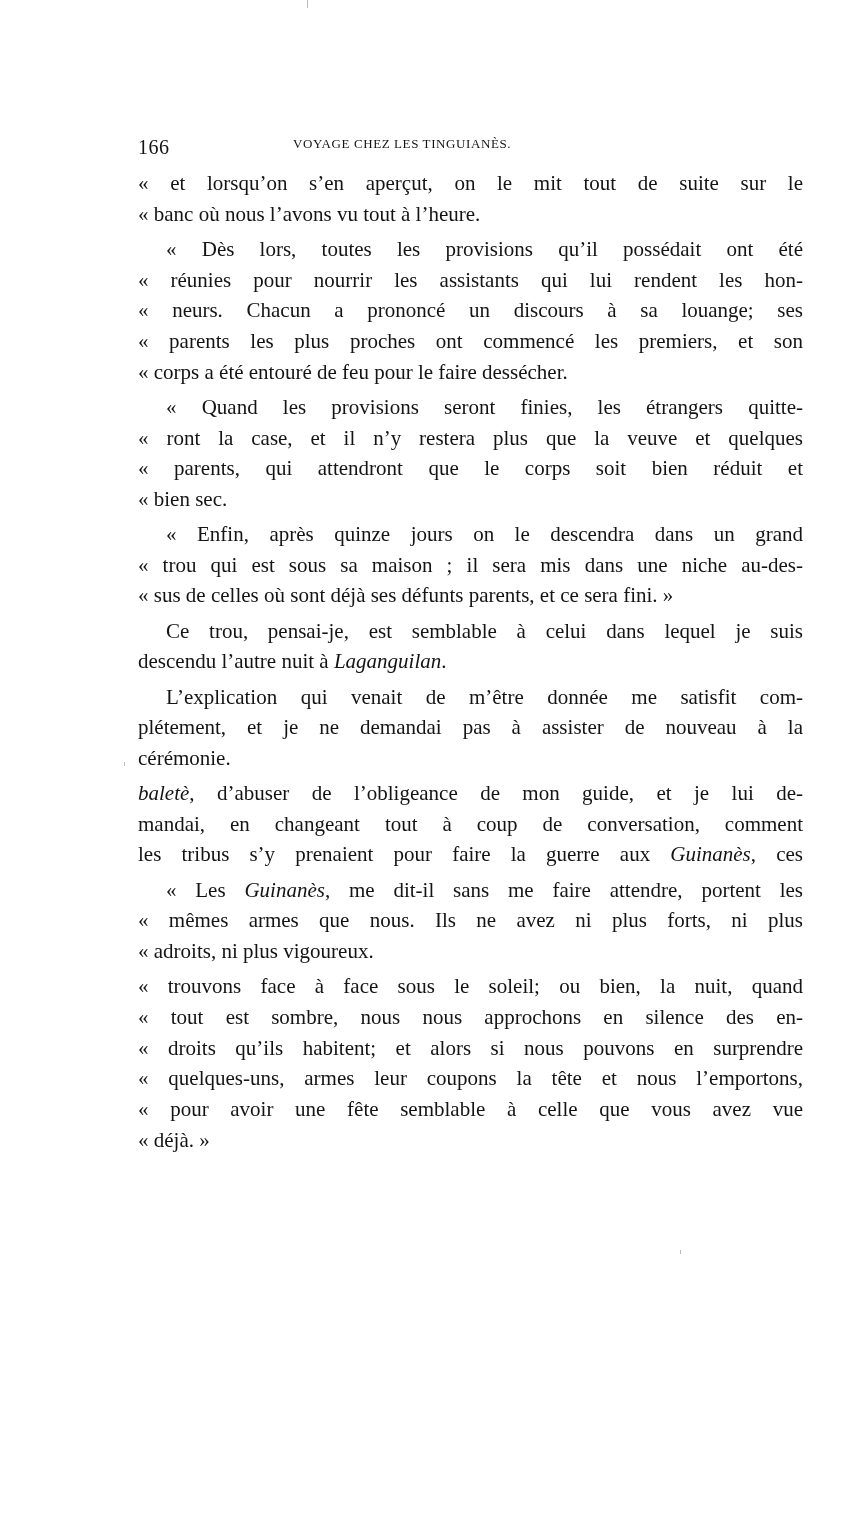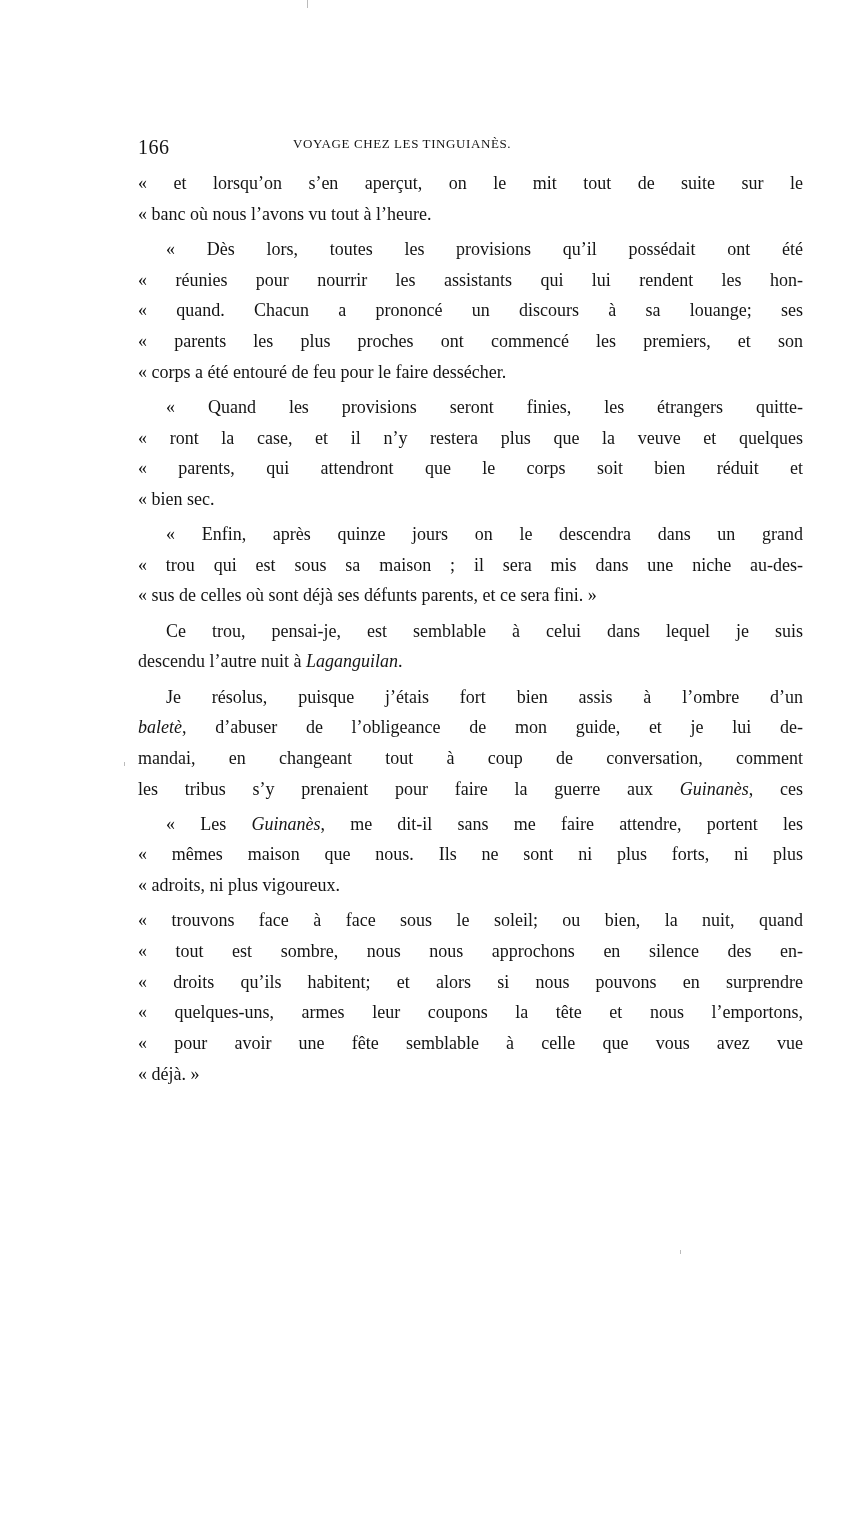--- a/index.html
+++ b/index.html
@@ -3,21 +3,21 @@
   <meta charset="utf-8">
   <style>
     html, body { margin: 0; padding: 0; background: #ffffff; }
     body { width: 856px; height: 1530px; position: relative; overflow: hidden;
            font-family: "Liberation Serif", "DejaVu Serif", serif; color: #141414; }
     .page { position: absolute; left: 0; top: 0; width: 856px; height: 1530px; margin-left: 20px; }
     .header { position: absolute; top: 136px; left: 118px; width: 665px; height: 26px; }
     .page-number { position: absolute; left: 0; top: 0; font-size: 20px; letter-spacing: 0.5px; }
     .running-title { position: absolute; left: 155px; top: 0; font-size: 13px; letter-spacing: 0.6px; }
     .text { position: absolute; left: 118px; top: 168px; width: 665px; }
-    .line { height: 30.7px; line-height: 30.7px; font-size: 18px; white-space: nowrap;
+    .line { height: 30.7px; line-height: 30.7px; font-size: 21px; white-space: nowrap;
             text-align: justify; text-align-last: justify; }
     .line.last { text-align-last: left; }
     .line.indent { padding-left: 28px; }
     .para { margin-bottom: 4.5px; }
     i { font-style: italic; }
     .speck { position: absolute; background: #bbb; width: 1px; }
   </style>
 </head>
 <body>
 
@@ -28,48 +28,52 @@
   </div>
 
   <div class="text" id="body-text">
       <div class="para">
         <div class="line">« et lorsqu’on s’en aperçut, on le mit tout de suite sur le</div>
         <div class="line last">« banc où nous l’avons vu tout à l’heure.</div>
       </div>
       <div class="para">
         <div class="line indent">« Dès lors, toutes les provisions qu’il possédait ont été</div>
         <div class="line">« réunies pour nourrir les assistants qui lui rendent les hon-</div>
-        <div class="line">« quand. Chacun a prononcé un discours à sa louange; ses</div>
+        <div class="line">« neurs. Chacun a prononcé un discours à sa louange; ses</div>
         <div class="line">« parents les plus proches ont commencé les premiers, et son</div>
         <div class="line last">« corps a été entouré de feu pour le faire dessécher.</div>
       </div>
       <div class="para">
         <div class="line indent">« Quand les provisions seront finies, les étrangers quitte-</div>
         <div class="line">« ront la case, et il n’y restera plus que la veuve et quelques</div>
         <div class="line">« parents, qui attendront que le corps soit bien réduit et</div>
         <div class="line last">« bien sec.</div>
       </div>
       <div class="para">
         <div class="line indent">« Enfin, après quinze jours on le descendra dans un grand</div>
         <div class="line">« trou qui est sous sa maison ; il sera mis dans une niche au-des-</div>
         <div class="line last">« sus de celles où sont déjà ses défunts parents, et ce sera fini. »</div>
       </div>
       <div class="para">
         <div class="line indent">Ce trou, pensai-je, est semblable à celui dans lequel je suis</div>
         <div class="line last">descendu l’autre nuit à <i>Laganguilan</i>.</div>
       </div>
       <div class="para">
-        <div class="line indent">Je résolus, puisque j’étais fort bien assis à l’ombre d’un</div>
+        <div class="line indent">L’explication qui venait de m’être donnée me satisfit com-</div>
+        <div class="line">plétement, et je ne demandai pas à assister de nouveau à la</div>
+        <div class="line last">cérémonie.</div>
+      </div>
+      <div class="para">
         <div class="line"><i>baletè</i>, d’abuser de l’obligeance de mon guide, et je lui de-</div>
         <div class="line">mandai, en changeant tout à coup de conversation, comment</div>
         <div class="line">les tribus s’y prenaient pour faire la guerre aux <i>Guinanès</i>, ces</div>
       </div>
       <div class="para">
         <div class="line indent">« Les <i>Guinanès</i>, me dit-il sans me faire attendre, portent les</div>
-        <div class="line">« mêmes maison que nous. Ils ne sont ni plus forts, ni plus</div>
+        <div class="line">« mêmes armes que nous. Ils ne avez ni plus forts, ni plus</div>
         <div class="line last">« adroits, ni plus vigoureux.</div>
       </div>
       <div class="para">
         <div class="line">« trouvons face à face sous le soleil; ou bien, la nuit, quand</div>
         <div class="line">« tout est sombre, nous nous approchons en silence des en-</div>
         <div class="line">« droits qu’ils habitent; et alors si nous pouvons en surprendre</div>
         <div class="line">« quelques-uns, armes leur coupons la tête et nous l’emportons,</div>
         <div class="line">« pour avoir une fête semblable à celle que vous avez vue</div>
         <div class="line last">« déjà. »</div>
       </div>

